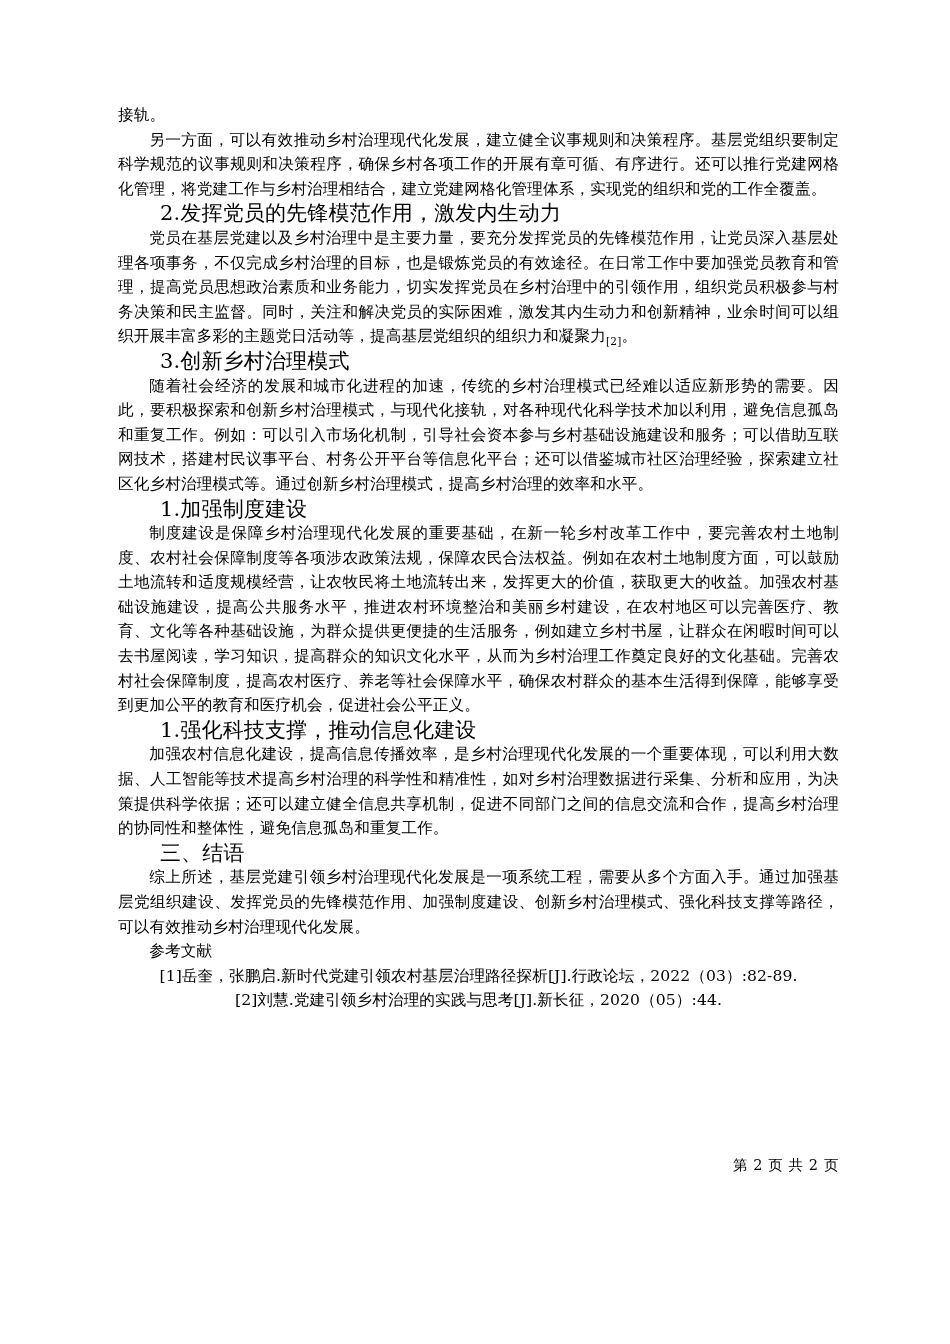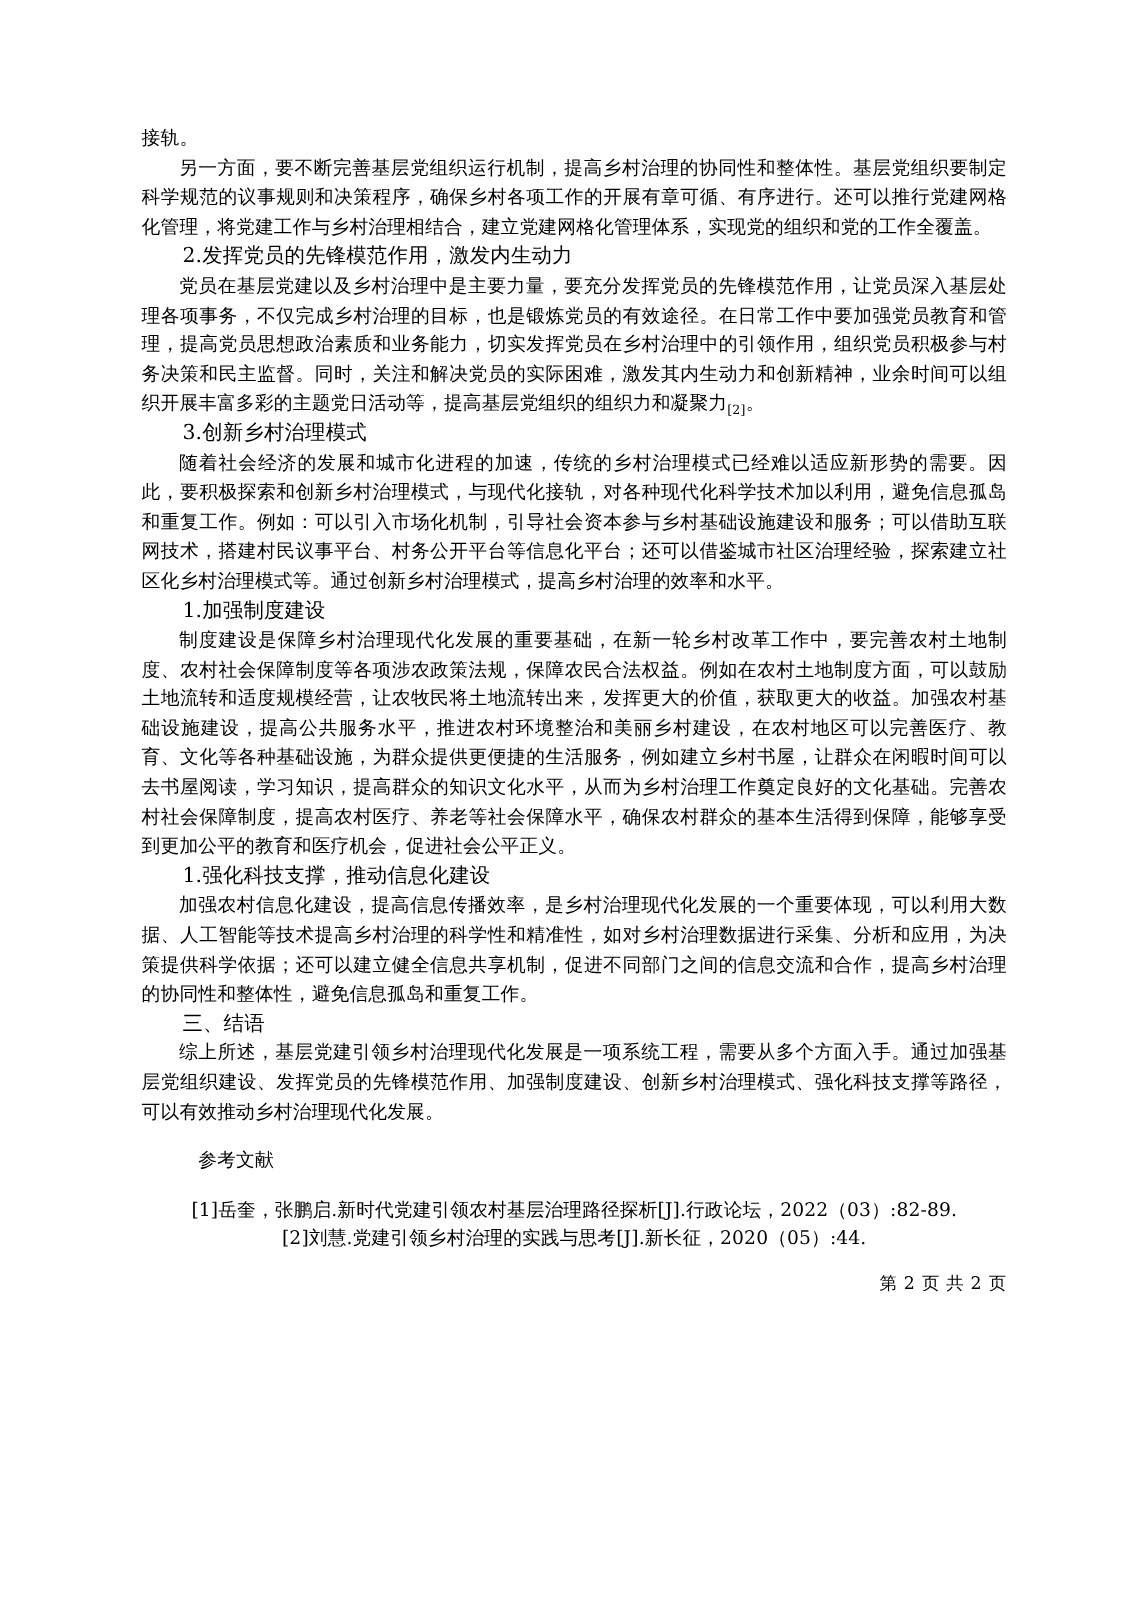--- a/index.html
+++ b/index.html
@@ -35,70 +35,70 @@
     text-align: justify;
     text-justify: inter-ideograph;
     margin: 0;
     letter-spacing: 0.15px;
     word-break: break-all;
   }
   .indent2 {
     text-indent: 2em;
   }
   .heading {
-    font-size: 17px;
+    font-size: 21px;
     line-height: 24.6px;
     margin: 0;
     text-indent: 2em;
     text-align: left;
     letter-spacing: 0.15px;
   }
   .reflist-title {
     font-size: 15.6px;
     line-height: 24.6px;
-    margin: 16px;
+    margin: 0;
     text-indent: 2em;
     text-align: left;
     letter-spacing: 0.15px;
   }
   .refitem {
     font-size: 15.6px;
     line-height: 24.6px;
     margin: 0;
     text-indent: 0;
     text-align: center;
     letter-spacing: 0.1px;
   }
   .cite {
     font-size: 10.5px;
     vertical-align: sub;
     line-height: 0;
   }
   .footer {
     position: absolute;
     left: 118px;
-    top: 1060px;
+    top: 1155px;
     width: 721px;
     text-align: right;
     font-size: 14.5px;
     line-height: 20px;
     letter-spacing: 0.6px;
     color: #000000;
   }
 </style>
 </head>
 <body>
 
 <div class="page">
 
   <div class="content">
 
     <p class="para">接轨。</p>
 
-    <p class="para indent2">另一方面，要不断完善基层党组织运行机制，提高乡村治理的协同性和整体性。基层党组织要制定科学规范的议事规则和决策程序，确保乡村各项工作的开展有章可循、有序进行。还可以推行党建网格化管理，将党建工作与乡村治理相结合，建立党建网格化管理体系，实现党的组织和党的工作全覆盖。</p>
+    <p class="para indent2">另一方面，可以有效推动乡村治理现代化发展，建立健全议事规则和决策程序。基层党组织要制定科学规范的议事规则和决策程序，确保乡村各项工作的开展有章可循、有序进行。还可以推行党建网格化管理，将党建工作与乡村治理相结合，建立党建网格化管理体系，实现党的组织和党的工作全覆盖。</p>
 
     <p class="heading">2.发挥党员的先锋模范作用，激发内生动力</p>
 
     <p class="para indent2"><span>党员在基层党建以及乡村治理中是主要力量，要充分发挥党员的先锋模范作用，让党员深入基层处理各项事务，不仅完成乡村治理的目标，也是锻炼党员的有效途径。在日常工作中要加强党员教育和管理，提高党员思想政治素质和业务能力，切实发挥党员在乡村治理中的引领作用，组织党员积极参与村务决策和民主监督。同时，关注和解决党员的实际困难，激发其内生动力和创新精神，业余时间可以组织开展丰富多彩的主题党日活动等，提高基层党组织的组织力和凝聚力</span><span class="cite">[2]</span><span>。</span></p>
 
     <p class="heading">3.创新乡村治理模式</p>
 
     <p class="para indent2">随着社会经济的发展和城市化进程的加速，传统的乡村治理模式已经难以适应新形势的需要。因此，要积极探索和创新乡村治理模式，与现代化接轨，对各种现代化科学技术加以利用，避免信息孤岛和重复工作。例如：可以引入市场化机制，引导社会资本参与乡村基础设施建设和服务；可以借助互联网技术，搭建村民议事平台、村务公开平台等信息化平台；还可以借鉴城市社区治理经验，探索建立社区化乡村治理模式等。通过创新乡村治理模式，提高乡村治理的效率和水平。</p>
 
     <p class="heading">1.加强制度建设</p>

